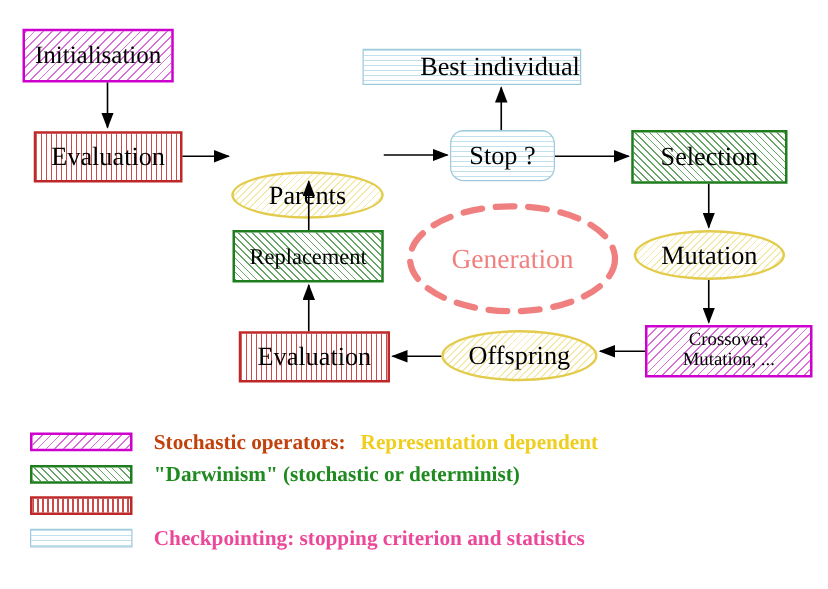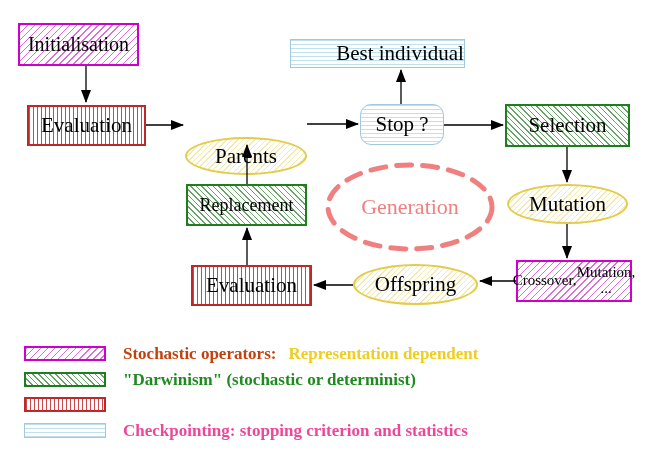--- a/index.html
+++ b/index.html
@@ -23,21 +23,21 @@
   #node-initialisation{left:18px;top:23px;width:121px;height:43px;font-size:20px;}
   #node-evaluation-top{left:27px;top:105px;width:119px;height:41px;font-size:21px;}
   #node-parents{left:185px;top:105px;width:122px;height:38px;font-size:21px;margin-top:32px;}
   #node-best-individual{left:290px;top:39px;width:175px;height:29px;font-size:21px;padding-left:45px;}
   #node-stop{left:360px;top:104px;width:84px;height:41px;font-size:21px;border-radius:11px;}
   #node-selection{left:505px;top:104px;width:125px;height:43px;font-size:21px;}
   #node-replacement{left:186px;top:184px;width:121px;height:42px;font-size:18px;}
   #node-genitors{left:507px;top:184px;width:121px;height:40px;font-size:21px;}
   #node-evaluation-bottom{left:191px;top:265px;width:121px;height:41px;font-size:21px;}
   #node-offspring{left:353px;top:264px;width:125px;height:41px;font-size:21px;}
-  #node-crossover{left:516px;top:260px;width:116px;height:42px;font-size:15px;flex-direction:row;}
+  #node-crossover{left:516px;top:260px;width:134px;height:42px;font-size:15px;flex-direction:column;}
   #generation-label{position:absolute;left:330px;top:194px;width:160px;text-align:center;
     font-size:22px;color:#f08080;z-index:3;}
   
   .legend-row{position:absolute;left:24px;display:flex;align-items:center;height:19px;z-index:2;}
   .legend-swatch{width:82px;height:15px;box-sizing:border-box;flex:0 0 82px;}
   .legend-text{margin-left:17px;font-size:17px;font-weight:bold;white-space:nowrap;}
   #legend-row-1{top:344px;} #legend-row-2{top:370px;} #legend-row-3{top:395px;} #legend-row-4{top:421px;}
   .t-magenta{color:#c2410c;} .t-yellow{color:#efce1e;margin-left:12px;}
   .t-green{color:#1f8a1f;} .t-red{color:#b42222;} .t-blue{color:#ec4899;}
 </style>

